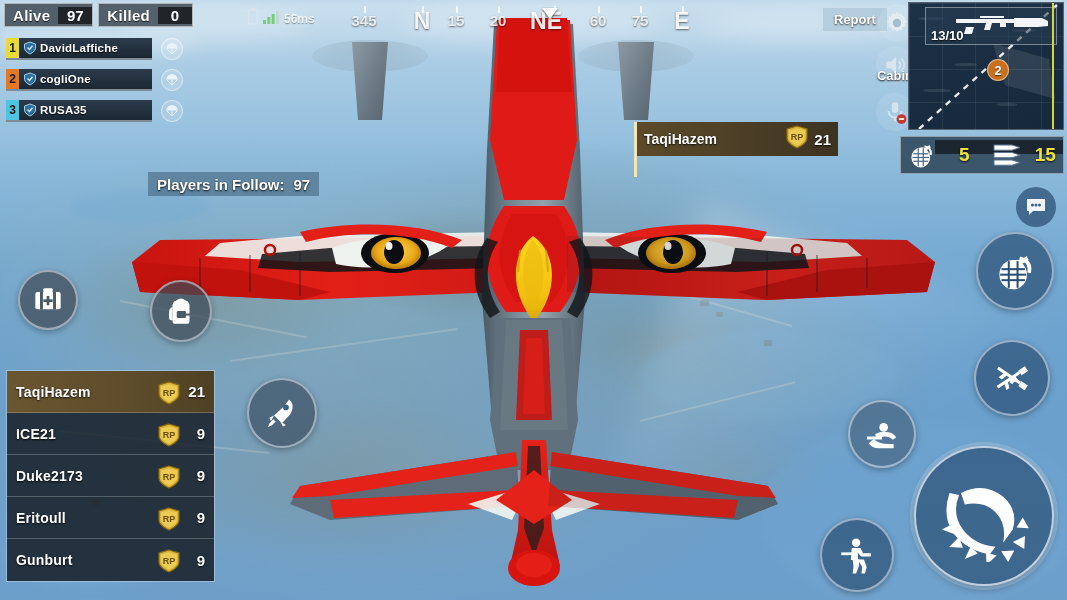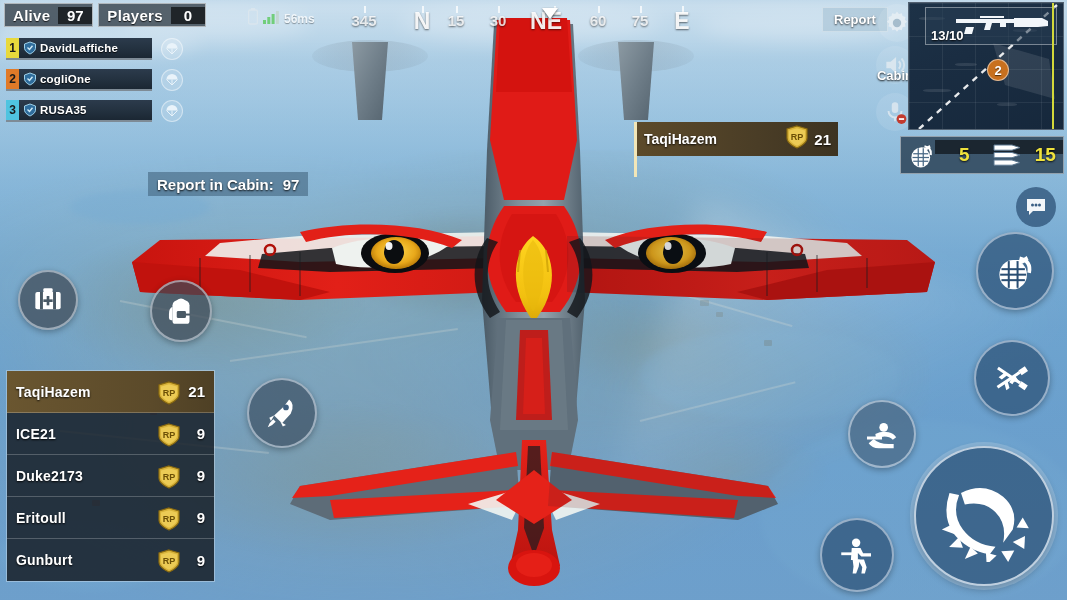--- a/index.html
+++ b/index.html
@@ -515,21 +515,21 @@
     <path d="M567 236 L907 240 L935 262 L927 292 L767 300 L567 292 Z" fill="#0a1a2a" opacity=".12"></path>
     <path d="M552 452 L768 486 L778 504 L738 520 L548 506 Z" fill="#0a1a2a" opacity=".12"></path>
   </svg>
 
   <div class="hud" id="statusbar">
     <div class="stat">
       <div class="lab">Alive</div>
       <div class="val">97</div>
     </div>
     <div class="stat">
-      <div class="lab">Players</div>
+      <div class="lab">Killed</div>
       <div class="val">0</div>
     </div>
   </div>
 
   <div class="hud" id="teamlist">
     <div class="teamrow">
       <div class="tm">
         <div class="num" style="background:#e8d93c">1</div>
         <div class="badge">
           <svg width="14" height="14" viewBox="0 0 14 14">
@@ -582,21 +582,21 @@
             <path d="M1.5 6.5 A5.5 5.5 0 0 1 12.5 6.5 Z" fill="#e9f3fa"></path>
             <path d="M1.5 6.5 L7 12 L12.5 6.5" stroke="#e9f3fa" stroke-width="1" fill="none"></path>
             <path d="M7 6.5 L7 12" stroke="#e9f3fa" stroke-width="1"></path>
           </svg>
       </div>
     </div>
   </div>
 
 
   <div class="hud" id="cabin">
-    <span class="lbl">Report in Cabin:</span>
+    <span class="lbl">Players in Follow:</span>
     <span class="v">97</span>
   </div>
 
   <div class="hud" id="netinfo">
     <span>
       <svg width="10" height="17" viewBox="0 0 10 17">
           <rect x="3" y="0" width="4" height="2" fill="#dfe8ee"></rect>
           <rect x="0.6" y="2" width="8.8" height="14" rx="1.5" fill="none" stroke="#dfe8ee" stroke-width="1.3"></rect>
         </svg>
     </span>
@@ -617,21 +617,21 @@
     <div class="ctick" style="left:126px"></div>
     <div class="ctick" style="left:168px"></div>
     <div class="ctick" style="left:224px"></div>
     <div class="ctick" style="left:268px"></div>
     <div class="ctick" style="left:310px"></div>
     <div class="ctick" style="left:352px"></div>
 
     <div class="clbl minor" style="left:34px">345</div>
     <div class="clbl major" style="left:92px">N</div>
     <div class="clbl minor" style="left:126px">15</div>
-    <div class="clbl minor" style="left:168px">30</div>
+    <div class="clbl minor" style="left:168px">20</div>
     <div class="clbl major" style="left:216px">NE</div>
     <div class="clbl minor" style="left:268px">60</div>
     <div class="clbl minor" style="left:310px">75</div>
     <div class="clbl major" style="left:352px">E</div>
 
     <div id="compass-marker"></div>
   </div>
 
   <div class="hud" id="reportbtn">Report</div>
 

